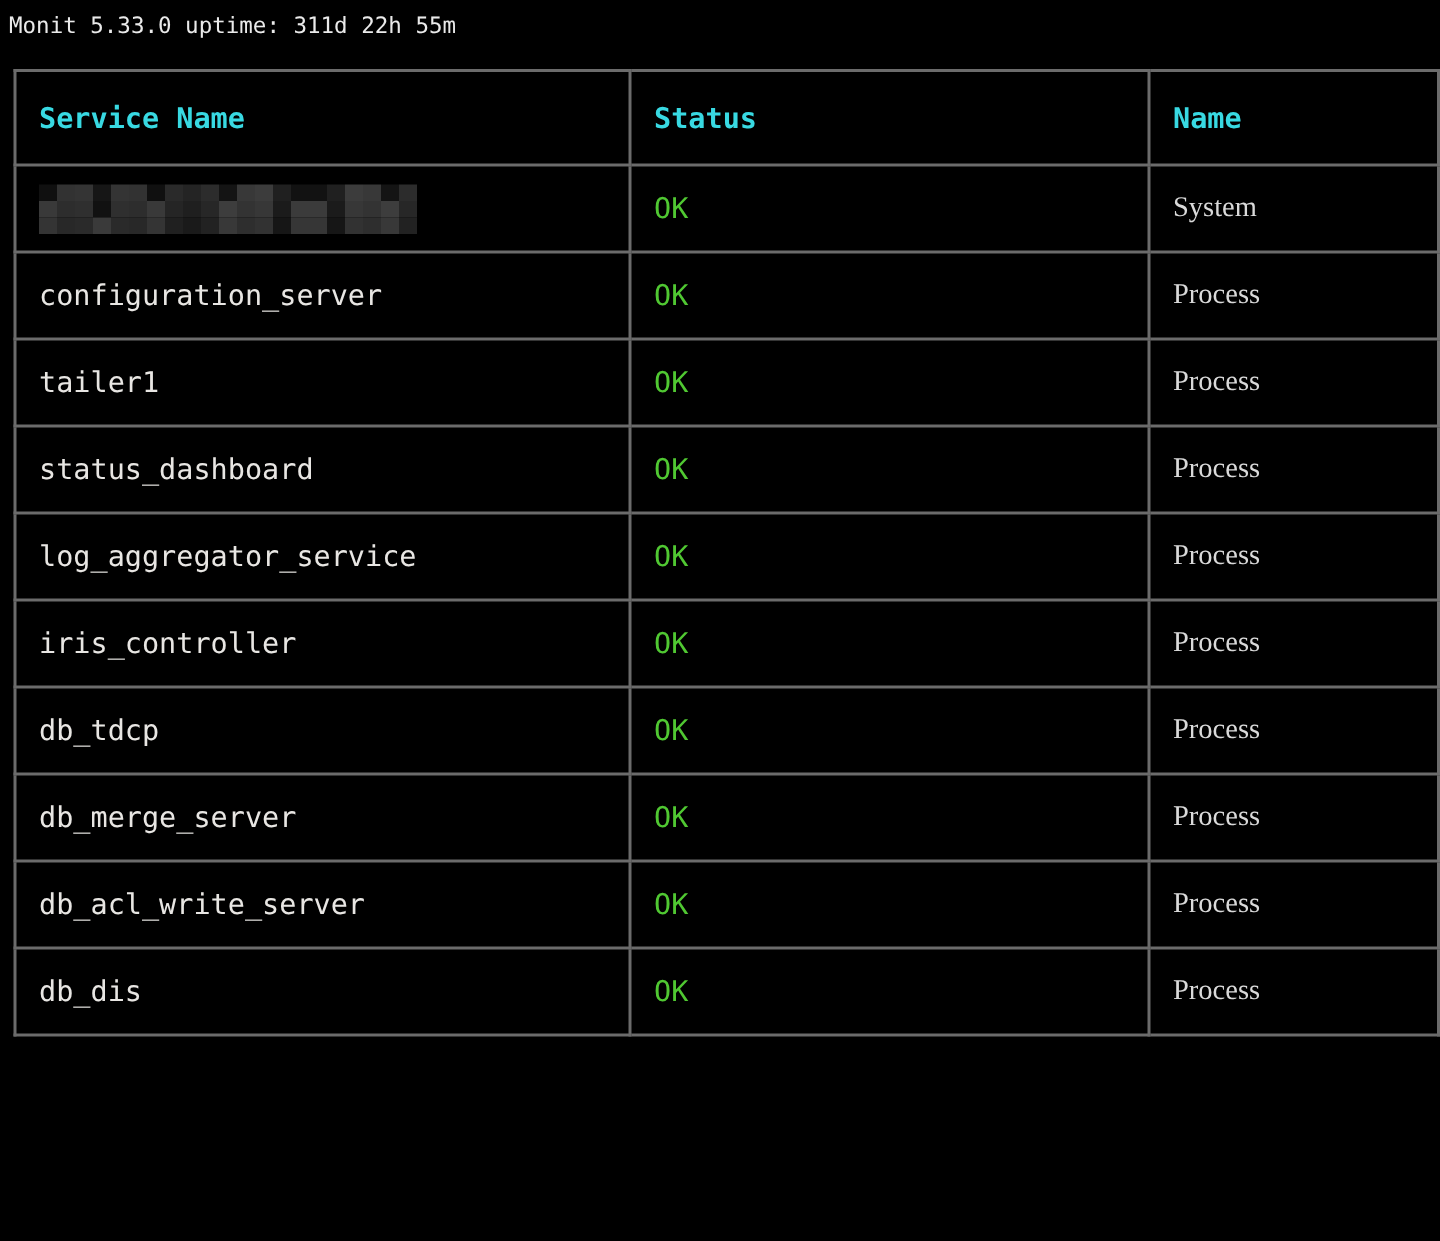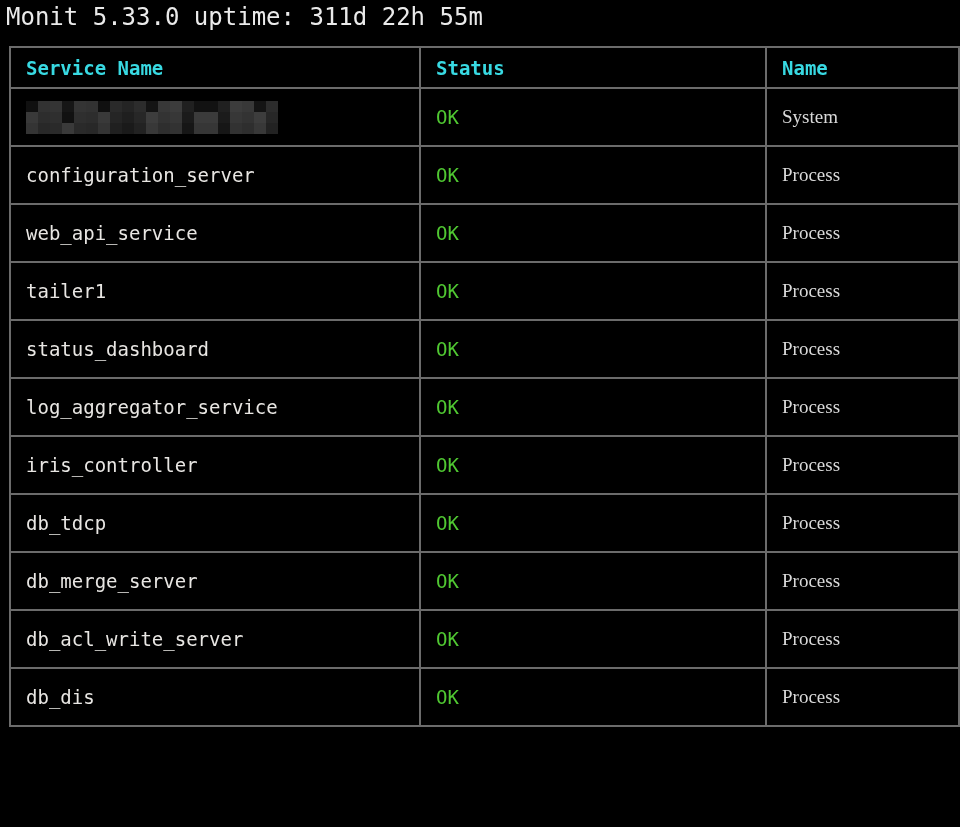--- a/index.html
+++ b/index.html
@@ -13,21 +13,21 @@
   }
   *{box-sizing:border-box;}
   html,body{margin:0;padding:0;}
   body{
     width:960px;height:827px;overflow:hidden;
     background:var(--bg);
     font-family:"DejaVu Sans Mono","Liberation Mono",monospace;
   }
   .title{
     color:var(--title_text);
-    font-size:24px;
+    font-size:15px;
     line-height:24px;
     padding:5px 0 0 6px;
     white-space:pre;
   }
   table{
     border-collapse:collapse;
     table-layout:fixed;
     margin:17px 0 0 9px;
     width:949px;
     background:var(--bg);
@@ -38,21 +38,21 @@
   th,td{
     border:2px solid var(--border);
     text-align:left;
     vertical-align:middle;
     padding:0 0 0 15px;
     font-size:19px;
     white-space:nowrap;
     overflow:hidden;
   }
   th{
-    height:41px;
+    height:63px;
     font-weight:bold;
     color:var(--header_text);
   }
   td{height:58px;}
   td.name{color:var(--service_text);}
   td.status{color:var(--status_ok);}
   td.type{color:var(--type_text);font-family:Liberation Serif, serif;}
   .redacted{
     display:grid;
     grid-template-columns:repeat(21,12px);
@@ -154,25 +154,20 @@
     <td class="type">System</td>
   </tr>
 
   <tr>
     <td class="name">configuration_server</td>
     <td class="status">OK</td>
     <td class="type">Process</td>
   </tr>
 
 
-  <tr>
-    <td class="name">web_api_service</td>
-    <td class="status">OK</td>
-    <td class="type">Process</td>
-  </tr>
 
   <tr>
     <td class="name">tailer1</td>
     <td class="status">OK</td>
     <td class="type">Process</td>
   </tr>
 
   <tr>
     <td class="name">status_dashboard</td>
     <td class="status">OK</td>

